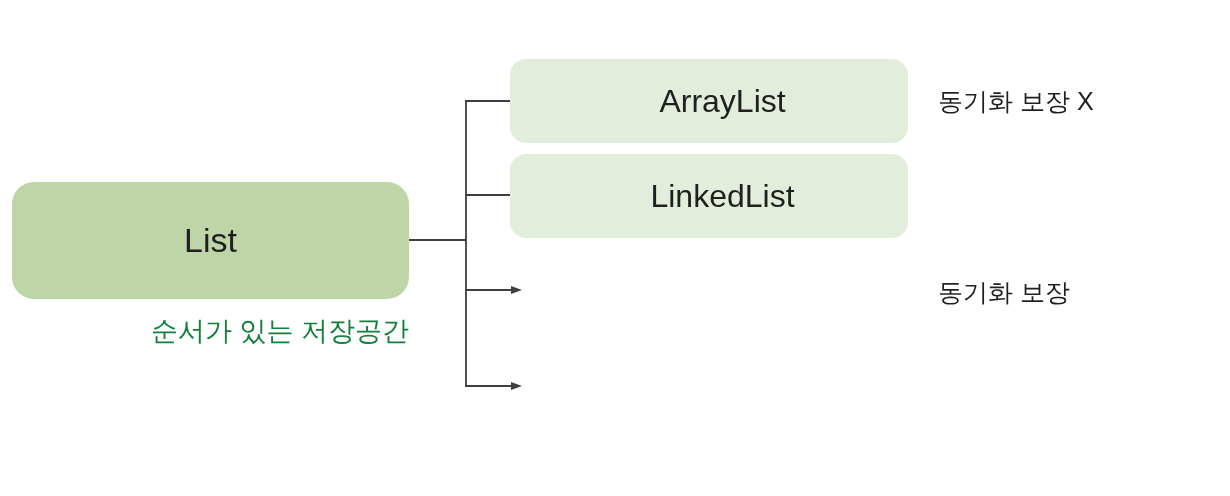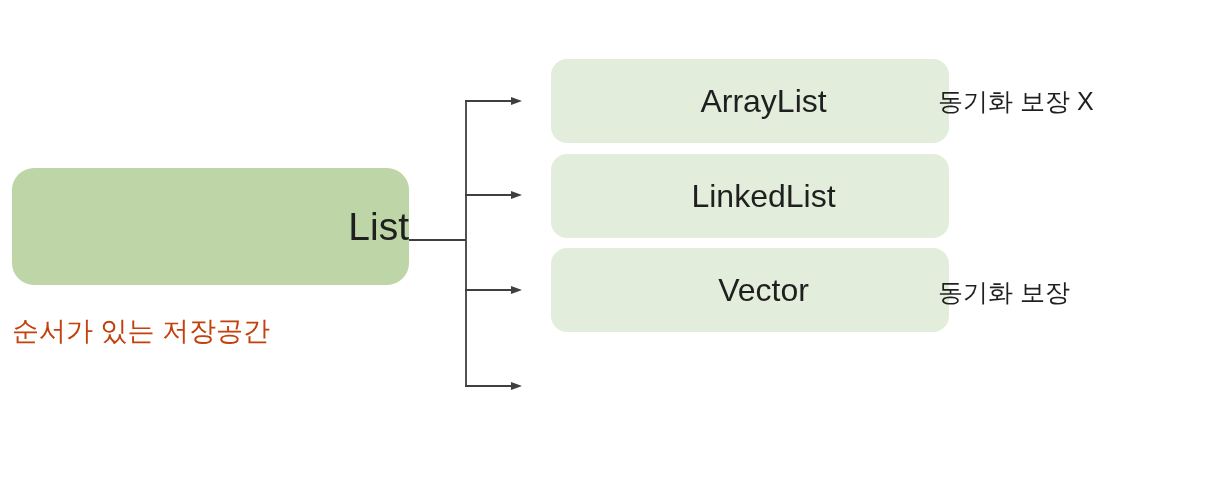--- a/index.html
+++ b/index.html
@@ -26,49 +26,48 @@
   .node {
     position: absolute;
     display: flex;
     align-items: center;
     justify-content: center;
     color: #1f1f1f;
     box-sizing: border-box;
   }
   .root-box {
     left: 12px;
-    top: 168px;
+    top: 182px;
     width: 397px;
     height: 117px;
     background: #bdd5a7;
     border-radius: 22px;
-    font-size: 39px;
-    justify-content: flex-end;
+    font-size: 34px;
   }
   .child-box {
-    left: 551px;
+    left: 510px;
     width: 398px;
     height: 84px;
     background: #e2eedb;
     border-radius: 16px;
     font-size: 32px;
     padding-left: 27px;
   }
   .child-1 { top: 59px; }
   .child-2 { top: 154px; align-items: center; }
   .child-3 { top: 248px; }
   .child-4 { top: 345px; }
   .root-caption {
     position: absolute;
     left: 12px;
     top: 313px;
     width: 397px;
-    text-align: left;
+    text-align: right;
     font-size: 27px;
-    color: #c2410c;
+    color: #15803d;
     white-space: nowrap;
   }
   .annotation {
     position: absolute;
     left: 938px;
     font-size: 25px;
     color: #1f1f1f;
     white-space: nowrap;
   }
   .annotation-1 { top: 85px; }
@@ -103,22 +102,19 @@
   <div class="root-caption">순서가 있는 저장공간</div>
 
   <div class="node child-box child-1">
     <span>ArrayList</span>
   </div>
 
   <div class="node child-box child-2">
     <span>LinkedList</span>
   </div>
 
-  <div class="node child-box child-3">
-    <span>Vector</span>
-  </div>
 
 
   <div class="annotation annotation-1">동기화 보장 X</div>
 
   <div class="annotation annotation-2">동기화 보장</div>
 
 </div>
 
 </body></html>

